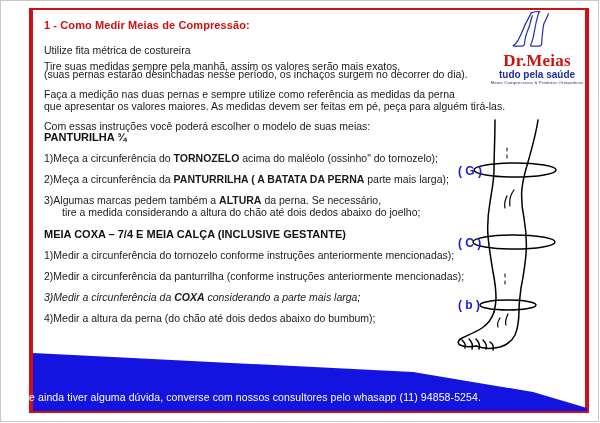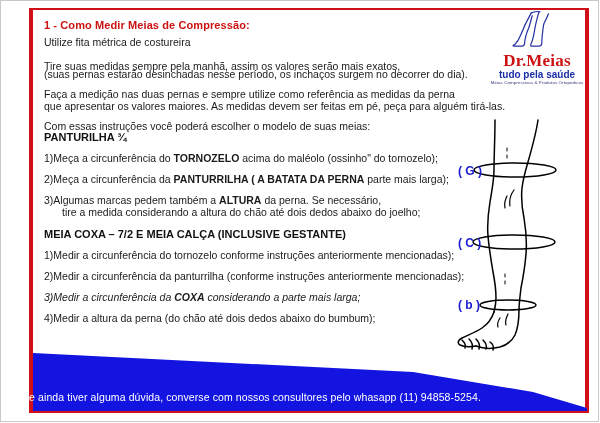--- a/index.html
+++ b/index.html
@@ -149,37 +149,37 @@
 
 <div id="page">
 
   <div id="outer-frame"></div>
   <div id="red-frame"></div>
   <div id="red-left-bar"></div>
   <div id="red-right-bar"></div>
 
   <div class="title">1 - Como Medir Meias de Compressão:</div>
 
-  <div class="body-text" style="top:36px;">Utilize  fita métrica  de costureira</div>
+  <div class="body-text" style="top:44px;">Utilize  fita métrica  de costureira</div>
   <div class="body-text" style="top:40px;margin-top:20px;">Tire suas medidas sempre pela manhã, assim os valores serão mais exatos,</div>
   <div class="body-text" style="top:68px;">(suas pernas estarão desinchadas nesse período, os inchaços surgem no decorrer do dia).</div>
 
   <div class="body-text" style="top:88px;">Faça a medição nas duas pernas e sempre utilize como referência as medidas da perna</div>
   <div class="body-text" style="top:100px;">que apresentar os valores maiores. As medidas devem ser feitas em pé, peça para alguém  tirá-las.</div>
 
   <div class="body-text" style="top:120px;">Com essas instruções você poderá escolher o modelo de suas meias:</div>
 
   <div class="heading-bold" style="top:131px;">PANTURILHA ¾</div>
 
   <div class="body-text" style="top:152px;">1)Meça a circunferência do <b>TORNOZELO</b> acima do maléolo (ossinho" do tornozelo);</div>
   <div class="body-text" style="top:173px;text-align:center;">2)Meça a circunferência da <b>PANTURRILHA ( A BATATA DA PERNA</b> parte mais larga);</div>
   <div class="body-text" style="top:194px;">3)Algumas marcas pedem  também a <b>ALTURA</b> da perna. Se necessário,</div>
   <div class="body-text" style="top:206px;padding-left:18px;">tire a medida considerando a altura do chão até dois dedos abaixo do joelho;</div>
 
-  <div class="heading-bold" style="top:228px;">MEIA COXA – 7/2 E MEIA CALÇA (INCLUSIVE GESTANTE)</div>
+  <div class="heading-bold" style="top:228px;">MEIA COXA – 7/4 E MEIA CALÇA (INCLUSIVE GESTANTE)</div>
 
   <div class="body-text" style="top:249px;">1)Medir  a circunferência do  tornozelo conforme instruções anteriormente mencionadas);</div>
   <div class="body-text" style="top:270px;">2)Medir a circunferência da panturrilha (conforme instruções  anteriormente mencionadas);</div>
   <div class="body-text" style="top:291px;font-style:italic;">3)Medir a circunferência da <b>COXA</b> considerando a parte mais larga;</div>
   <div class="body-text" style="top:312px;">4)Medir a altura da perna (do chão até dois dedos abaixo do bumbum);</div>
 
   <div id="logo">
     <svg id="logo-mark" viewBox="0 0 100 42">
       <g fill="none" stroke="#2a35a5" stroke-width="1.3" stroke-linecap="round" stroke-linejoin="round">
         <path d="M44 3 C40 10 36 18 33 26 C31 31 29 34 27 36 C25 37 24 38 26 38 L34 38 C36 38 37 37 37 35 C37 30 39 24 42 17"></path>

